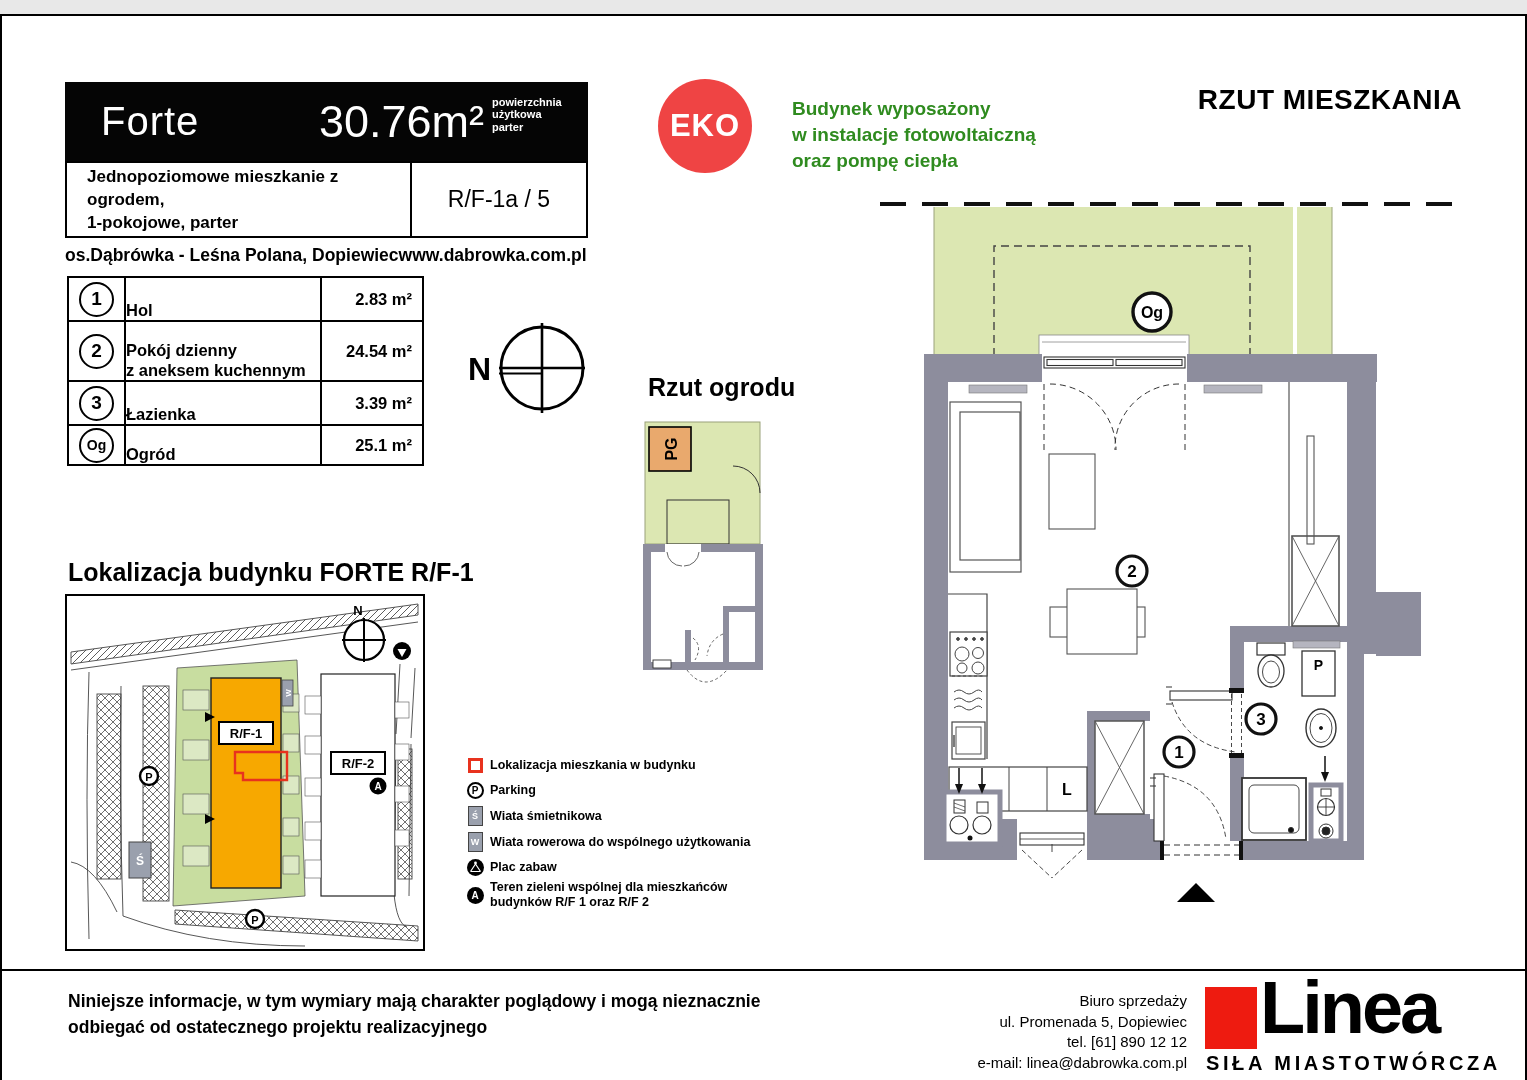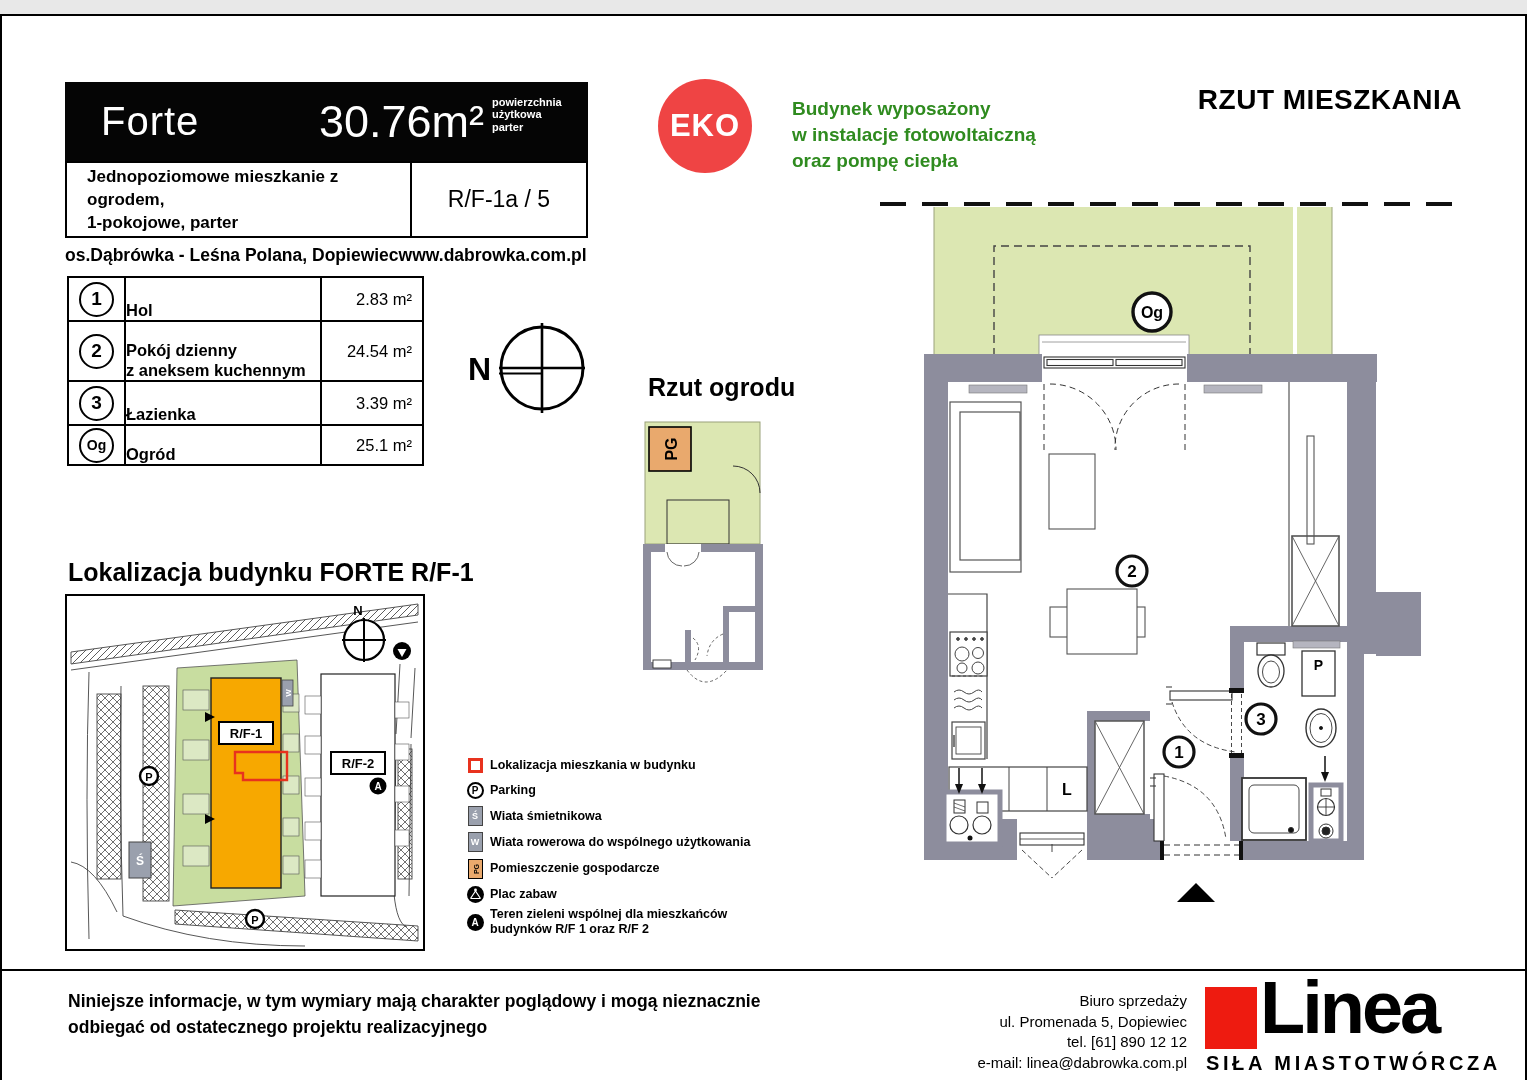--- a/index.html
+++ b/index.html
@@ -16,21 +16,21 @@
   .hdr-code{flex:1;display:flex;align-items:center;justify-content:center;font-size:23px;}
   .hdr-sub{left:63px;top:229px;width:523px;display:flex;justify-content:flex-start;font-size:17.5px;font-weight:700;}
   
   .rtable{left:65px;top:260px;width:357px;border:2px solid #000;box-sizing:border-box;}
   .rrow{display:flex;border-bottom:2px solid #000;align-items:stretch;}
   .rrow:last-child{border-bottom:none;}
   .rc-icon{width:55px;border-right:2px solid #000;display:flex;align-items:center;justify-content:center;}
   .rcircle{width:31px;height:31px;border:2.5px solid #000;border-radius:50%;display:flex;align-items:center;justify-content:center;font-size:19px;font-weight:700;}
   .rcircle.sm{font-size:14px;}
   .rc-name{width:196px;border-right:2px solid #000;display:flex;flex-direction:column;justify-content:flex-end;padding-left:0;box-sizing:border-box;font-size:16.5px;font-weight:700;line-height:20px;}
-  .rc-area{flex:1;display:flex;align-items:center;justify-content:flex-end;padding-right:10px;font-size:16.5px;font-weight:400;}
+  .rc-area{flex:1;display:flex;align-items:center;justify-content:flex-end;padding-right:10px;font-size:16.5px;font-weight:700;}
   
   .eko{left:656px;top:63px;width:94px;height:94px;border-radius:50%;display:flex;align-items:center;justify-content:center;color:#fff;font-size:31px;font-weight:700;letter-spacing:1px;}
   .eco-text{left:790px;top:80px;font-size:19px;font-weight:700;line-height:26px;}
   .plan-title{left:1148px;top:68px;width:312px;text-align:right;font-size:28px;font-weight:700;letter-spacing:.5px;}
   .sec-label{font-size:25px;font-weight:700;}
   
   .legend{left:458px;top:737px;width:340px;}
   .lrow{display:flex;align-items:center;min-height:25px;}
   .lrow .lic{width:30px;display:flex;align-items:center;justify-content:center;flex:none;}
   .lrow .ltx{font-size:12.5px;font-weight:700;line-height:15px;}
@@ -265,29 +265,20 @@
           <span class="ic-gray">Ś</span>
         </span>
         <span class="ltx">Wiata śmietnikowa</span>
       </div>
     <div class="lrow" style="min-height:26px">
         <span class="lic">
           <span class="ic-gray">W</span>
         </span>
         <span class="ltx">Wiata rowerowa do wspólnego użytkowania</span>
       </div>
-    <div class="lrow" style="min-height:27px">
-      <span class="lic">
-        <svg width="15" height="20" viewBox="0 0 15 20">
-          <rect x="0.5" y="0.5" width="14" height="19" fill="#e9a96d" stroke="#000"></rect>
-          <text transform="rotate(-90 7.5 10)" x="7.5" y="13" text-anchor="middle" font-size="7" font-weight="700">PG</text>
-        </svg>
-      </span>
-        <span class="ltx">Pomieszczenie gospodarcze</span>
-    </div>
     <div class="lrow" style="min-height:24px">
       <span class="lic">
         <svg width="17" height="17" viewBox="0 0 17 17">
           <circle cx="8.5" cy="8.5" r="8.5" fill="#000"></circle>
           <path d="M3.5 12.5 L8.5 5 L13.5 12.5 M3.5 12.5 H13.5" stroke="#fff" stroke-width="1.2" fill="none"></path>
           <circle cx="8.5" cy="4" r="1.4" fill="#fff"></circle>
         </svg>
       </span>
         <span class="ltx">Plac zabaw</span>
     </div>

